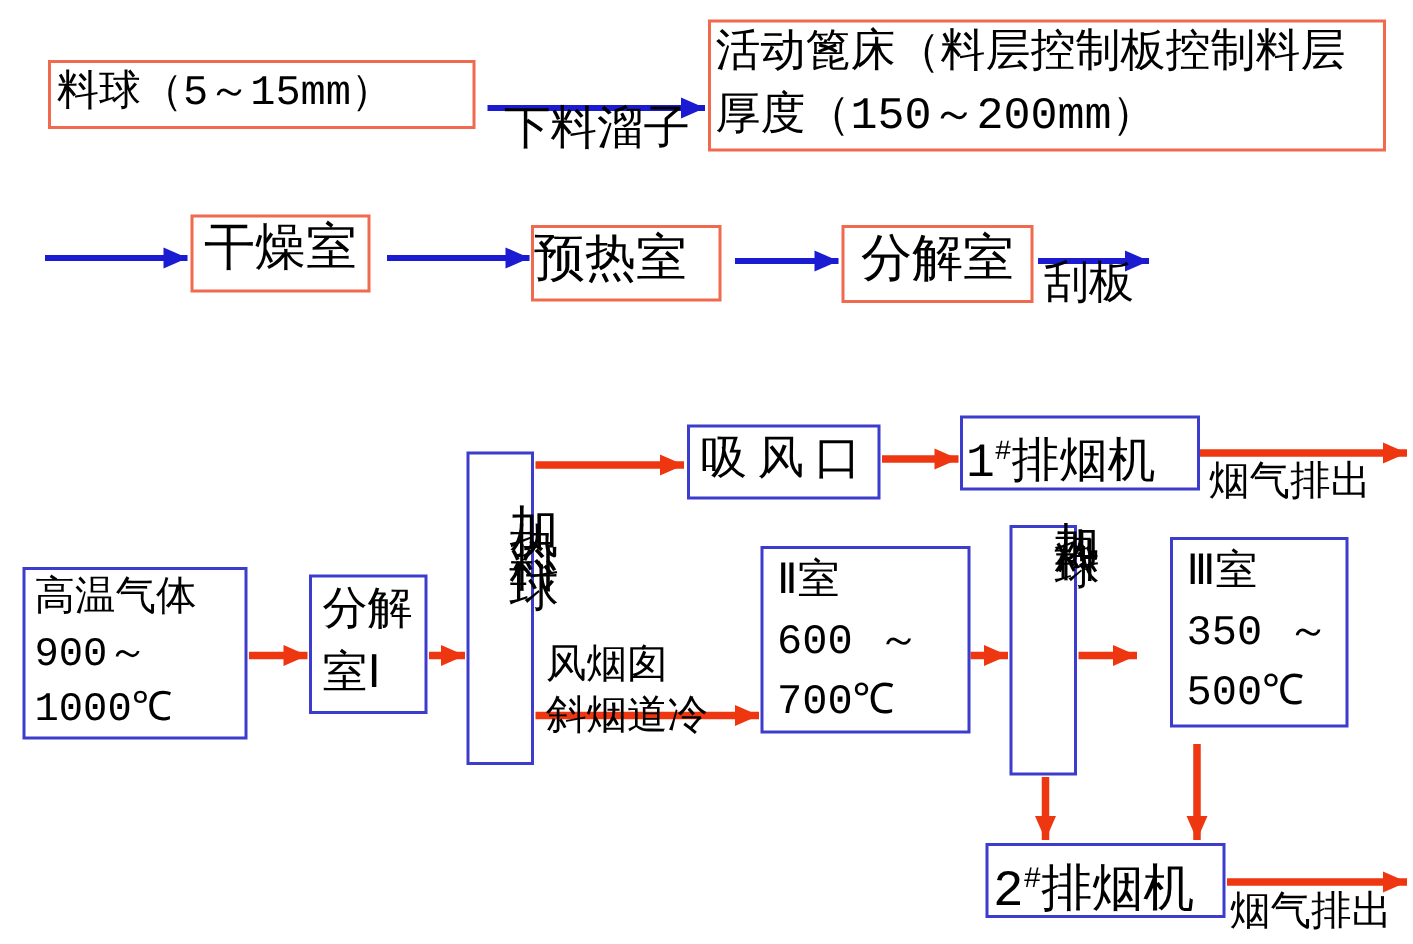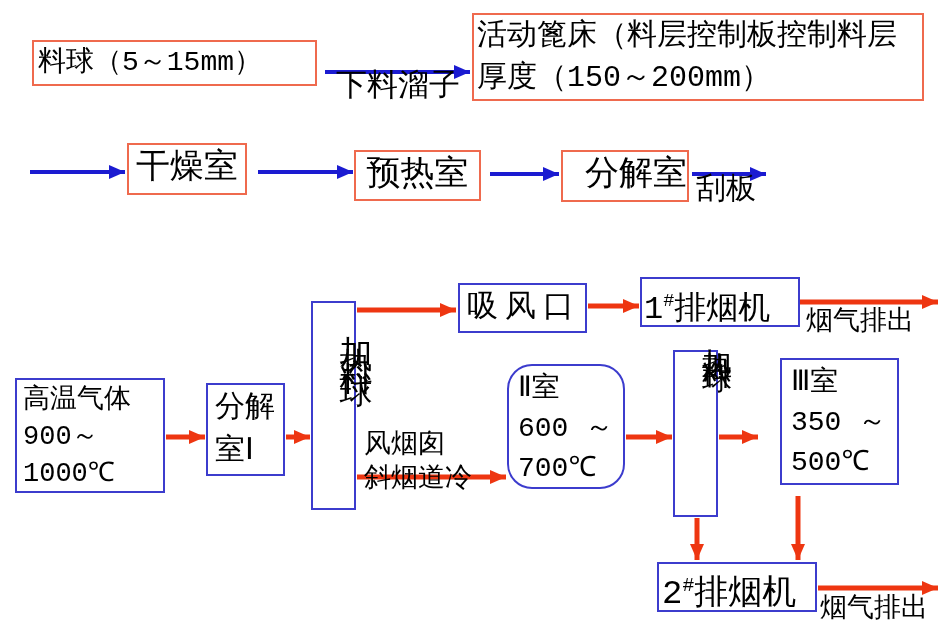--- a/index.html
+++ b/index.html
@@ -15,38 +15,38 @@
   .ln{white-space:nowrap;}
   sup{font-size:0.58em;}
 
   
   .b-pellet{left:32px;top:40px;width:285px;height:46px;font-size:28px;line-height:42px;padding-left:4px;}
   .l-chute{left:336px;top:26px;font-size:31px;}
   .b-grate{left:472px;top:13px;width:452px;height:88px;font-size:30px;line-height:42px;padding-left:3px;}
 
   
   .b-dry{left:127px;top:143px;width:120px;height:52px;font-size:34px;line-height:46px;text-align:center;}
-  .b-pre{left:354px;top:150px;width:127px;height:51px;font-size:34px;line-height:46px;text-align:center;}
-  .b-dec{left:561px;top:150px;width:128px;height:52px;font-size:34px;line-height:46px;text-align:right;}
+  .b-pre{left:354px;top:150px;width:127px;height:51px;font-size:34px;line-height:46px;}
+  .b-dec{left:561px;top:150px;width:128px;height:52px;font-size:34px;line-height:46px;text-align:center;}
   .l-scraper{left:696px;top:130px;font-size:30px;}
   .b-kiln{left:768px;top:148px;width:144px;height:53px;font-size:35px;line-height:47px;text-align:center;}
 
   
   .b-suction{left:458px;top:283px;width:129px;height:50px;font-size:31px;line-height:45px;text-align:left;letter-spacing:7px;padding-left:7px;}
   .b-fan1{left:640px;top:277px;width:160px;height:50px;font-size:32px;line-height:45px;padding-left:2px;}
   .l-exh-top{left:806px;top:264px;font-size:27px;}
   .b-hotgas{left:15px;top:378px;width:150px;height:115px;font-size:27px;line-height:37px;padding:2px 0 0 6px;}
   .b-ch1{left:206px;top:383px;width:79px;height:93px;font-size:30px;line-height:43px;padding:2px 0 0 7px;}
   .b-colL{left:311px;top:301px;width:45px;height:209px;}
   .b-colR{left:673px;top:350px;width:45px;height:167px;}
   .vtext{position:absolute;writing-mode:vertical-rl;text-orientation:upright;}
   .v-left{left:330px;top:309px;font-size:33px;letter-spacing:13px;}
   .v-right{left:694px;top:324px;font-size:30px;letter-spacing:5px;}
   .l-flue{left:364px;top:390px;font-size:27px;line-height:34px;}
-  .b-ch2{left:507px;top:364px;width:118px;height:125px;font-size:28px;line-height:40px;padding:3px 0 0 9px;border-radius:25px;}
+  .b-ch2{left:507px;top:364px;width:140px;height:125px;font-size:28px;line-height:40px;padding:3px 0 0 9px;}
   .b-ch3{left:759px;top:358px;width:119px;height:127px;font-size:28px;line-height:40px;padding:3px 0 0 9px;margin-left:21px;}
   .b-fan2{left:657px;top:562px;width:160px;height:50px;font-size:34px;line-height:45px;padding-left:3px;}
   .l-exh-bottom{left:820px;top:551px;font-size:27px;}
 </style>
 </head>
 <body>
 
 <div class="canvas">
 
   <svg class="arrow-layer" width="942" height="629" viewBox="0 0 942 629">

